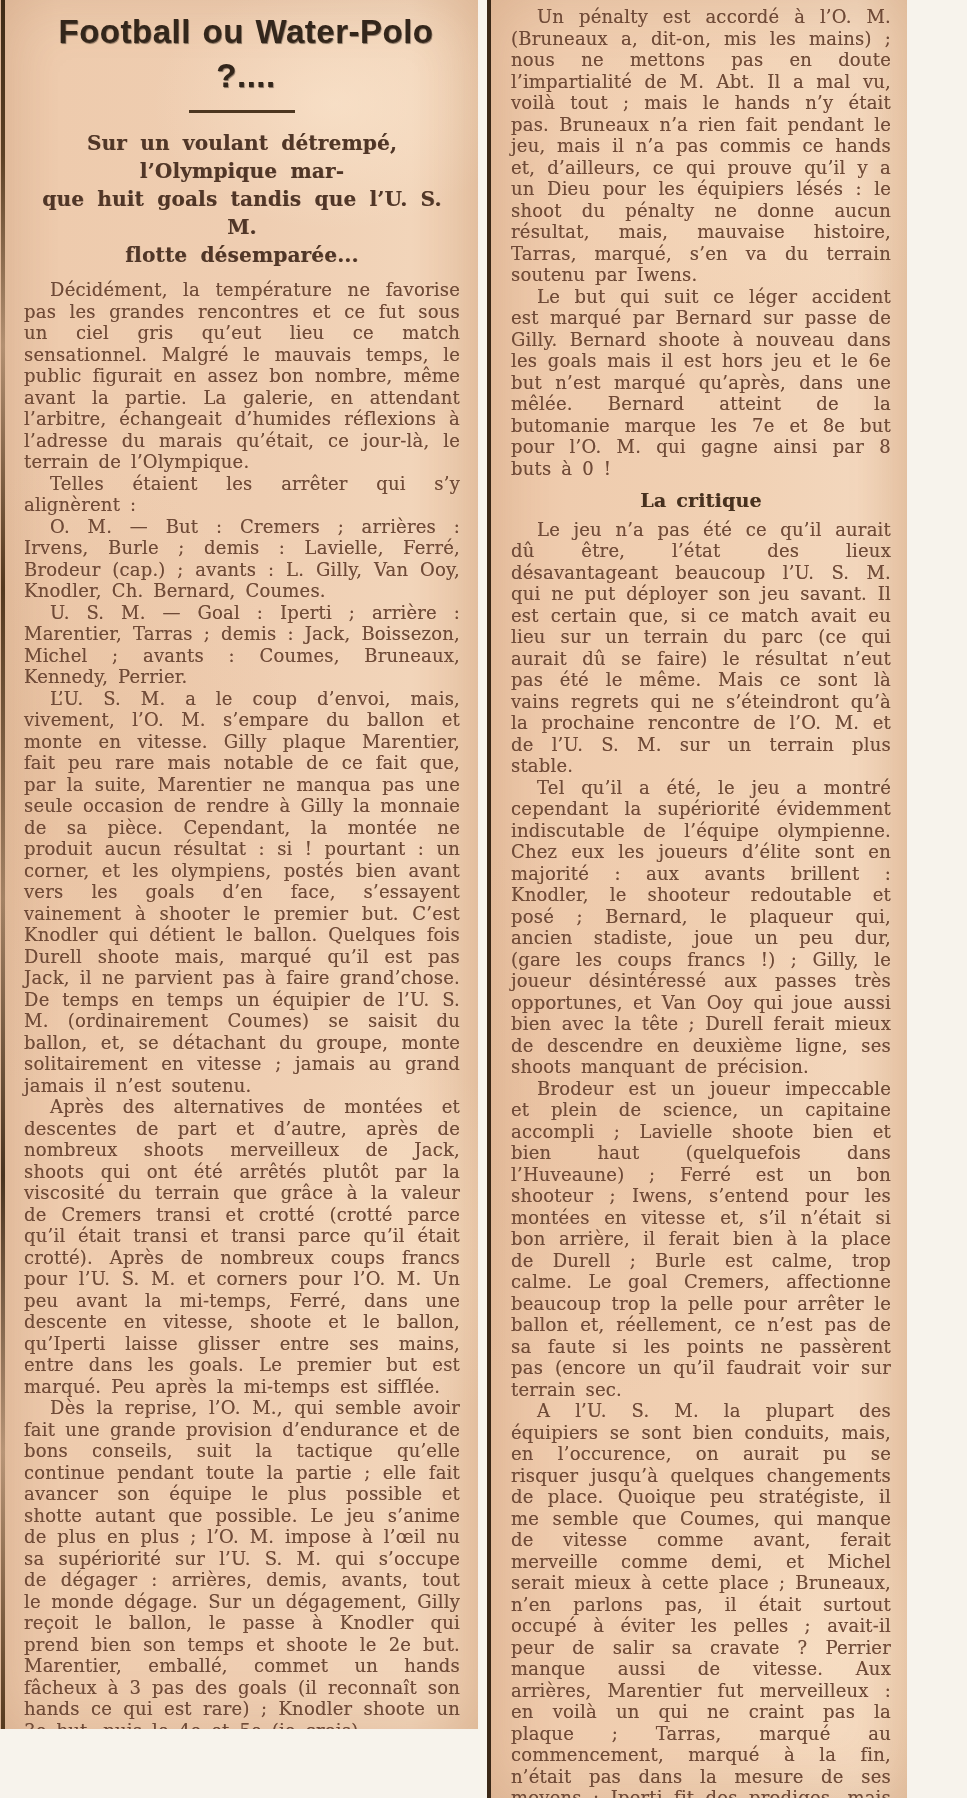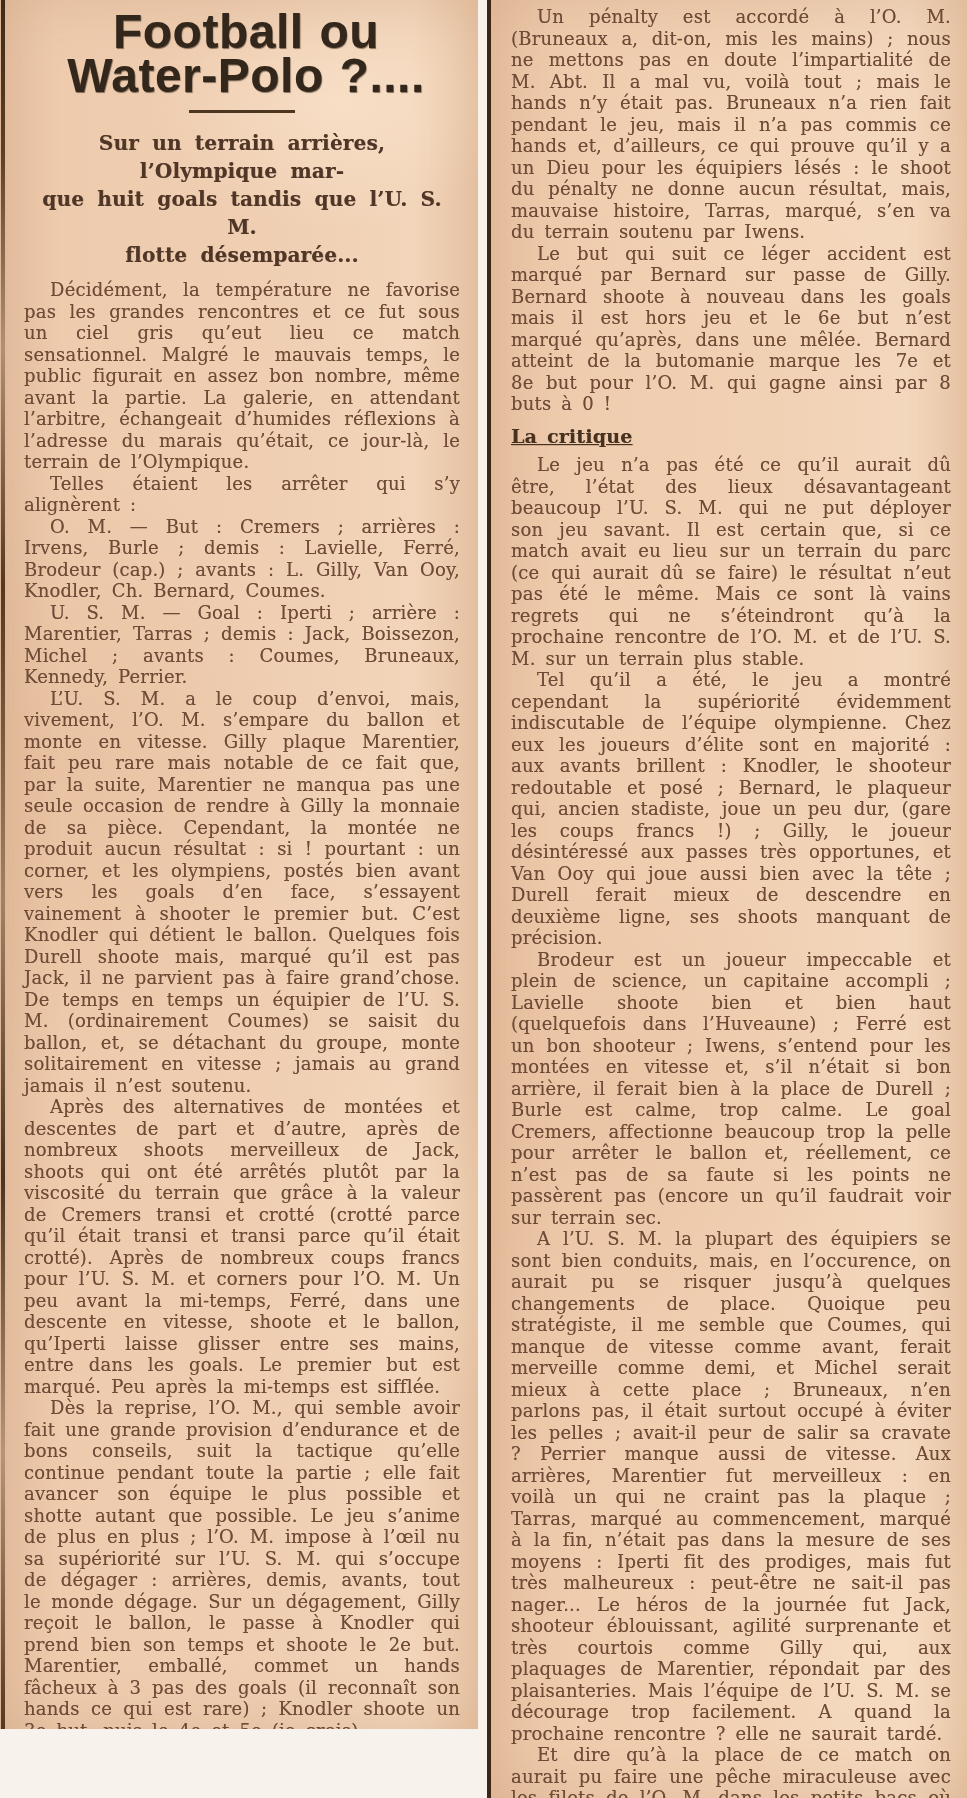--- a/index.html
+++ b/index.html
@@ -41,36 +41,36 @@
     position: absolute;
     left: 1px; top: 0; bottom: 0;
     width: 4px;
     background: linear-gradient(180deg,
       #3e2b17 0%, #5d4126 9%, rgba(94, 66, 38, 0.35) 20%,
       #53381f 34%, rgba(90, 64, 38, 0.45) 52%,
       #4a3420 68%, rgba(90, 64, 38, 0.3) 84%, #55391e 100%);
   }
   .clip-right {
     left: 487px;
-    width: 480px;
+    width: 420px;
     height: 1798px;
     padding: 6px 16px 0 20px;
     border-left: 4px solid #3a2716;
     background:
       radial-gradient(ellipse 280px 240px at 60% 10%, rgba(250, 225, 198, 0.4), transparent 72%),
       radial-gradient(ellipse 320px 380px at 25% 62%, rgba(224, 180, 145, 0.3), transparent 75%),
       radial-gradient(ellipse 240px 220px at 80% 92%, rgba(250, 227, 200, 0.5), transparent 70%),
       linear-gradient(90deg, #eac3a3 0%, #efccae 18%, #f1d1b4 60%, #f3d7bd 88%, #eccaab 100%);
     box-shadow: inset 0 0 60px rgba(150, 100, 60, 0.18);
   }
   .headline {
     margin: 2px 0 0 8px;
     font-family: "Liberation Sans", sans-serif;
     font-weight: 700;
-    font-size: 48px;
+    font-size: 33px;
     line-height: 44px;
     letter-spacing: 0.5px;
     text-align: center;
     text-indent: 0;
     color: #33261b;
     text-shadow: 0.7px 0.7px 0.8px rgba(45, 33, 23, 0.55);
     word-spacing: 2px;
   }
   .headline-rule {
     width: 106px;
@@ -91,36 +91,36 @@
     text-shadow: 0.4px 0.4px 0.5px rgba(80, 54, 39, 0.5);
   }
   .clip p.body {
     margin: 0;
     text-indent: 26px;
   }
   .section-heading {
     margin: 11px 0 7px 0;
     font-weight: 700;
     font-size: 19px;
+    text-align: center;
     text-indent: 0;
     color: #47311f;
     word-spacing: 3px;
     text-shadow: 0.4px 0.4px 0.5px rgba(71, 49, 31, 0.5);
-    text-decoration: underline;
   }
 </style>
 </head>
 <body>
 
 <div class="stage">
 
   <div class="clip clip-left">
     <h1 class="headline">Football ou Water-Polo ?....</h1>
     <div class="headline-rule"></div>
-    <p class="subtitle">Sur un terrain arrières, l’Olympique mar-
+    <p class="subtitle">Sur un voulant détrempé, l’Olympique mar-
 que huit goals tandis que l’U. S. M.
 flotte désemparée...</p>
     <p class="body" style="margin-top:10px;">Décidément, la température ne favorise pas les grandes rencontres et ce fut sous un ciel gris qu’eut lieu ce match sensationnel. Malgré le mauvais temps, le public figurait en assez bon nombre, même avant la partie. La galerie, en attendant l’arbitre, échangeait d’humides réflexions à l’adresse du marais qu’était, ce jour-là, le terrain de l’Olympique.</p>
     <p class="body">Telles étaient les arrêter qui s’y alignèrent :</p>
     <p class="body">O. M. — But : Cremers ; arrières : Irvens, Burle ; demis : Lavielle, Ferré, Brodeur (cap.) ; avants : L. Gilly, Van Ooy, Knodler, Ch. Bernard, Coumes.</p>
     <p class="body">U. S. M. — Goal : Iperti ; arrière : Marentier, Tarras ; demis : Jack, Boissezon, Michel ; avants : Coumes, Bruneaux, Kennedy, Perrier.</p>
     <p class="body">L’U. S. M. a le coup d’envoi, mais, vivement, l’O. M. s’empare du ballon et monte en vitesse. Gilly plaque Marentier, fait peu rare mais notable de ce fait que, par la suite, Marentier ne manqua pas une seule occasion de rendre à Gilly la monnaie de sa pièce. Cependant, la montée ne produit aucun résultat : si ! pourtant : un corner, et les olympiens, postés bien avant vers les goals d’en face, s’essayent vainement à shooter le premier but. C’est Knodler qui détient le ballon. Quelques fois Durell shoote mais, marqué qu’il est pas Jack, il ne parvient pas à faire grand’chose. De temps en temps un équipier de l’U. S. M. (ordinairement Coumes) se saisit du ballon, et, se détachant du groupe, monte solitairement en vitesse ; jamais au grand jamais il n’est soutenu.</p>
     <p class="body">Après des alternatives de montées et descentes de part et d’autre, après de nombreux shoots merveilleux de Jack, shoots qui ont été arrêtés plutôt par la viscosité du terrain que grâce à la valeur de Cremers transi et crotté (crotté parce qu’il était transi et transi parce qu’il était crotté). Après de nombreux coups francs pour l’U. S. M. et corners pour l’O. M. Un peu avant la mi-temps, Ferré, dans une descente en vitesse, shoote et le ballon, qu’Iperti laisse glisser entre ses mains, entre dans les goals. Le premier but est marqué. Peu après la mi-temps est sifflée.</p>
     <p class="body">Dès la reprise, l’O. M., qui semble avoir fait une grande provision d’endurance et de bons conseils, suit la tactique qu’elle continue pendant toute la partie ; elle fait avancer son équipe le plus possible et shotte autant que possible. Le jeu s’anime de plus en plus ; l’O. M. impose à l’œil nu sa supériorité sur l’U. S. M. qui s’occupe de dégager : arrières, demis, avants, tout le monde dégage. Sur un dégagement, Gilly reçoit le ballon, le passe à Knodler qui prend bien son temps et shoote le 2e but. Marentier, emballé, commet un hands fâcheux à 3 pas des goals (il reconnaît son hands ce qui est rare) ; Knodler shoote un 3e but, puis le 4e et 5e (je crois).</p>
   </div>

